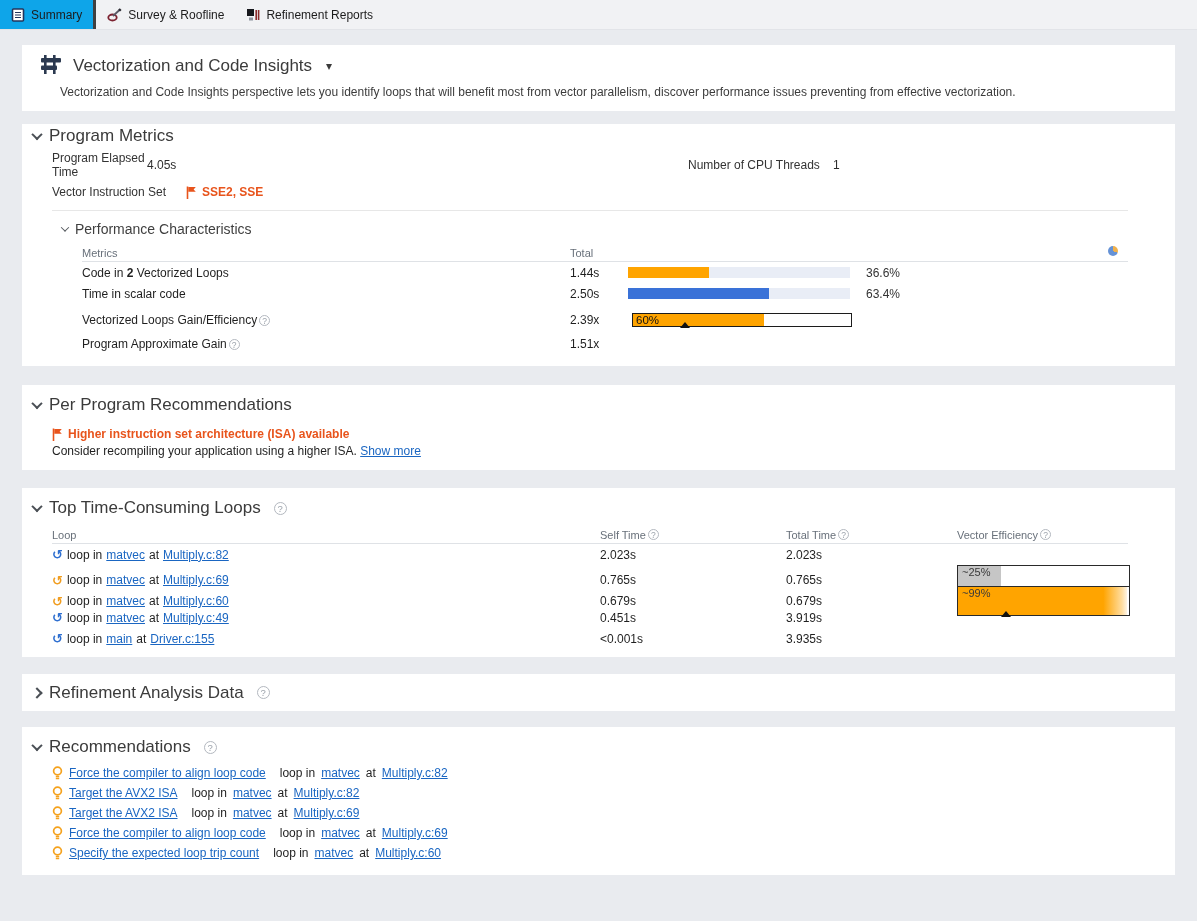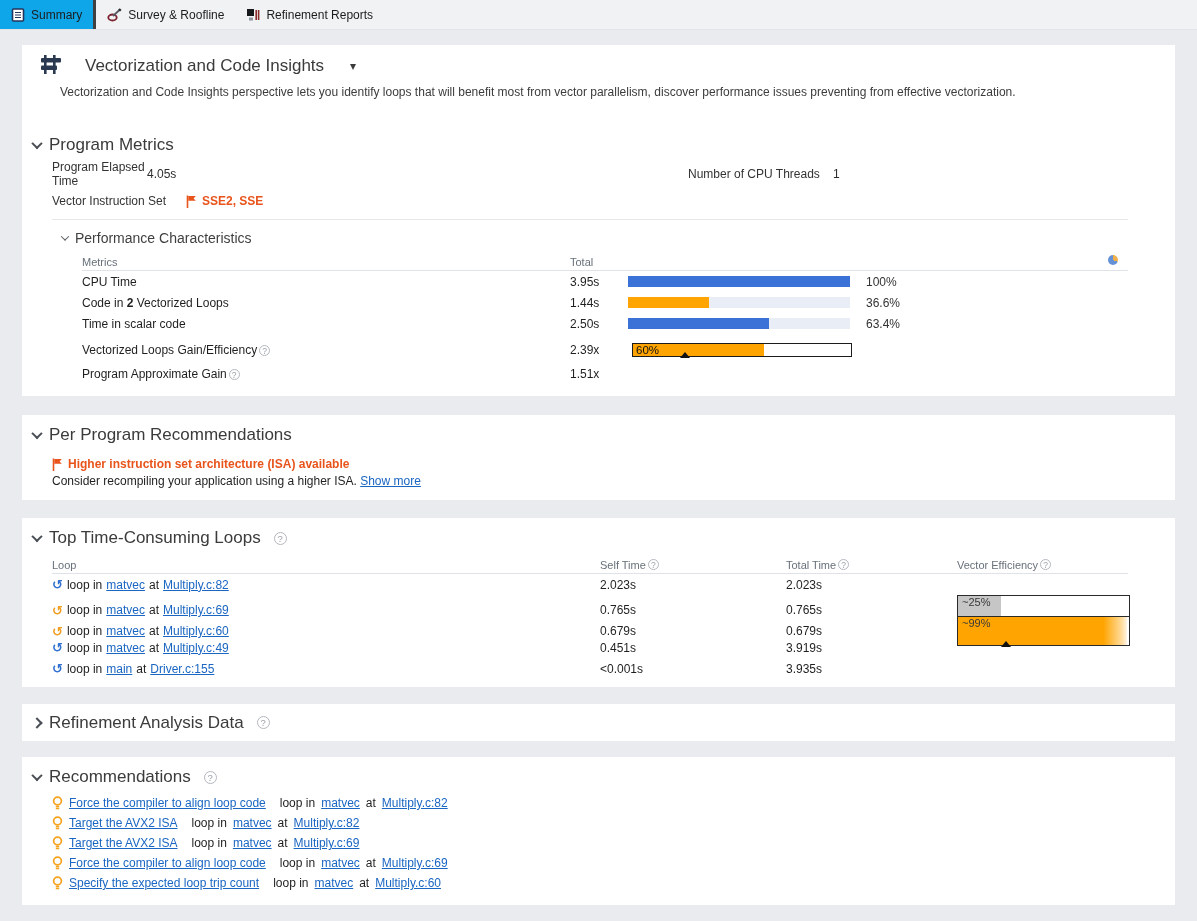--- a/index.html
+++ b/index.html
@@ -8,27 +8,27 @@
 
   
   .tabbar { height:30px; background:#f1f2f4; display:flex; align-items:stretch; border-bottom:1px solid #e2e4e8; }
   .tab { display:flex; align-items:center; gap:6px; padding:0 11px; font-size:12px; color:#1c1c1c; cursor:default; }
   .tab.active { background:#0ea5e9; border-right:3px solid #404040; }
   .tab .ticon { display:inline-flex; }
 
   
   .panel { background:#ffffff; margin:0 22px; position:relative; }
   .p1 { margin-top:15px; padding:10px 0 12px 8px; }
-  .p2 { padding:22px 0 10px 0; }
+  .p2 { margin-top:13px; padding:0 0 10px 0; }
   .p3 { margin-top:19px; padding:8px 16px 12px 0; }
   .p4 { margin-top:18px; padding:8px 0 8px 0; }
   .p5 { margin-top:17px; padding:0; height:37px; display:flex; align-items:center; }
   .p6 { margin-top:16px; padding:8px 0 12px 0; }
 
-  .h1row { display:flex; align-items:center; gap:24px; padding-left:11px; }
+  .h1row { display:flex; align-items:center; gap:12px; padding-left:11px; }
   .h1 { font-size:17px; color:#3b3b3b; }
   .h2row { display:flex; align-items:center; gap:8px; padding-left:11px; height:24px; }
   .h2 { font-size:17px; color:#3b3b3b; }
   .h3row { display:flex; align-items:center; gap:7px; padding-left:40px; height:20px; margin-top:8px; }
   .h3 { font-size:14px; color:#3f3f3f; }
 
   .chev-d { width:8px; height:8px; border-right:2px solid #4a4f55; border-bottom:2px solid #4a4f55; transform:rotate(45deg) translate(-1px,-1px); display:inline-block; }
   .chev-r { width:8px; height:8px; border-right:2px solid #4a4f55; border-bottom:2px solid #4a4f55; transform:rotate(-45deg); display:inline-block; }
   .chev-s { width:6px; height:6px; border-right:1.7px solid #55595e; border-bottom:1.7px solid #55595e; transform:rotate(45deg) translate(-1px,-1px); display:inline-block; }
   .caret { color:#3b3b3b; font-size:12px; margin-left:2px; }
@@ -178,28 +178,20 @@
 
   <div class="pc-head">
     <span>Metrics</span>
     <span>Total</span>
     <span></span>
       <span></span>
     <span class="pie"></span>
   </div>
 
   <div class="pc-row">
-    <span class="pc-label"><span>CPU Time</span><b></b><span></span></span>
-    <span class="pc-total">3.95s</span>
-    <span class="track">
-        <span class="fill blue" style="width: 100%; display: block;"></span>
-      </span>
-    <span class="pct">100%</span>
-  </div>
-  <div class="pc-row">
     <span class="pc-label"><span>Code in </span><b>2</b><span> Vectorized Loops</span></span>
     <span class="pc-total">1.44s</span>
     <span class="track">
         <span class="fill orange" style="width: 36.6%; display: block;"></span>
       </span>
     <span class="pct">36.6%</span>
   </div>
   <div class="pc-row">
     <span class="pc-label"><span>Time in scalar code</span><b></b><span></span></span>
     <span class="pc-total">2.50s</span>

